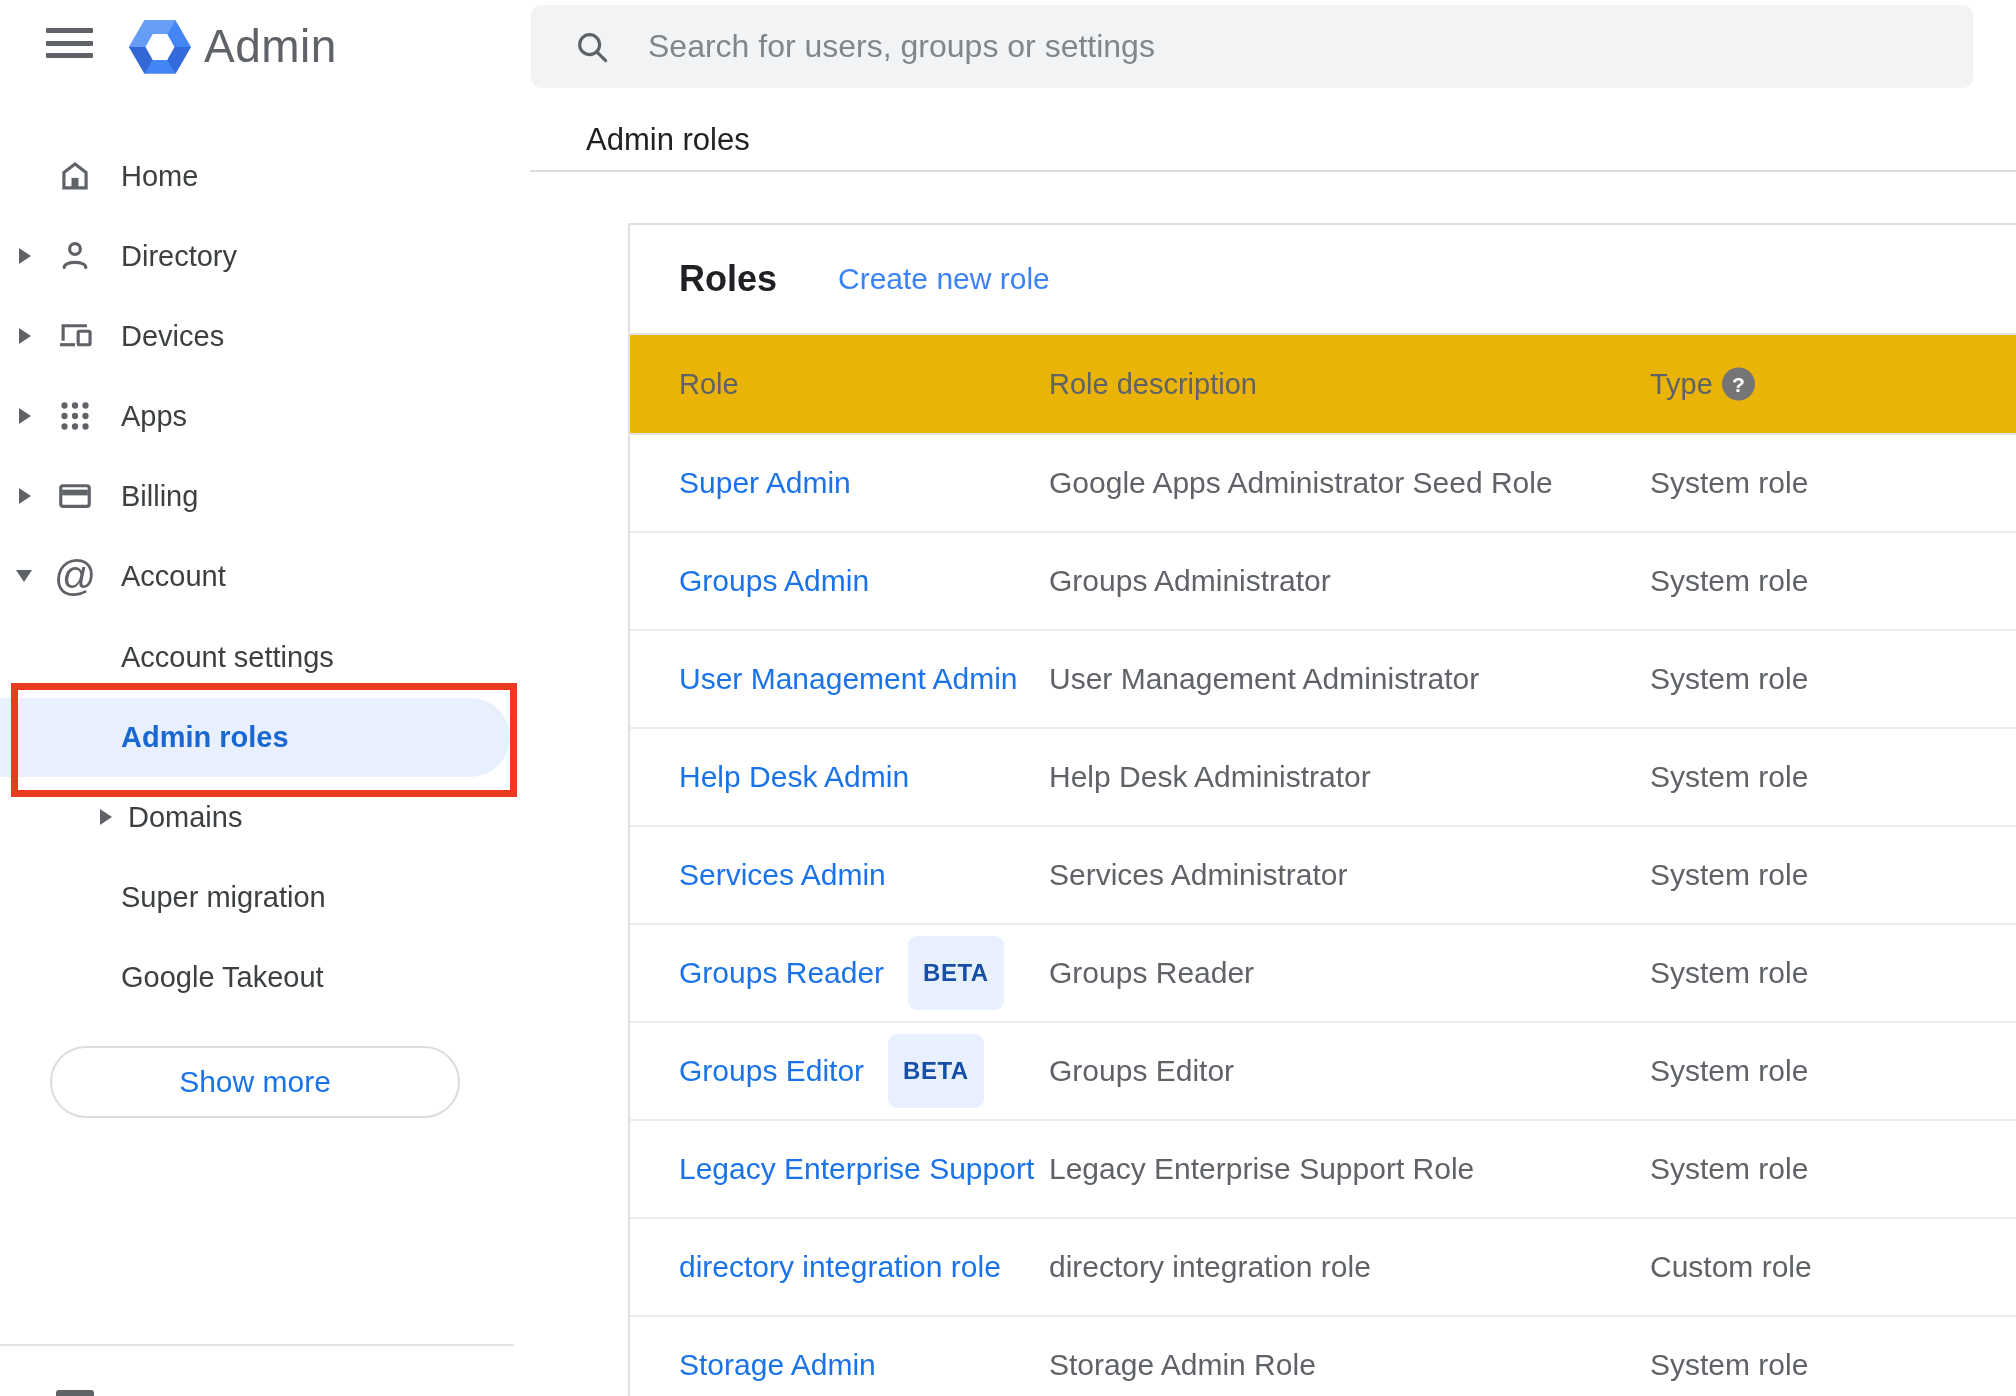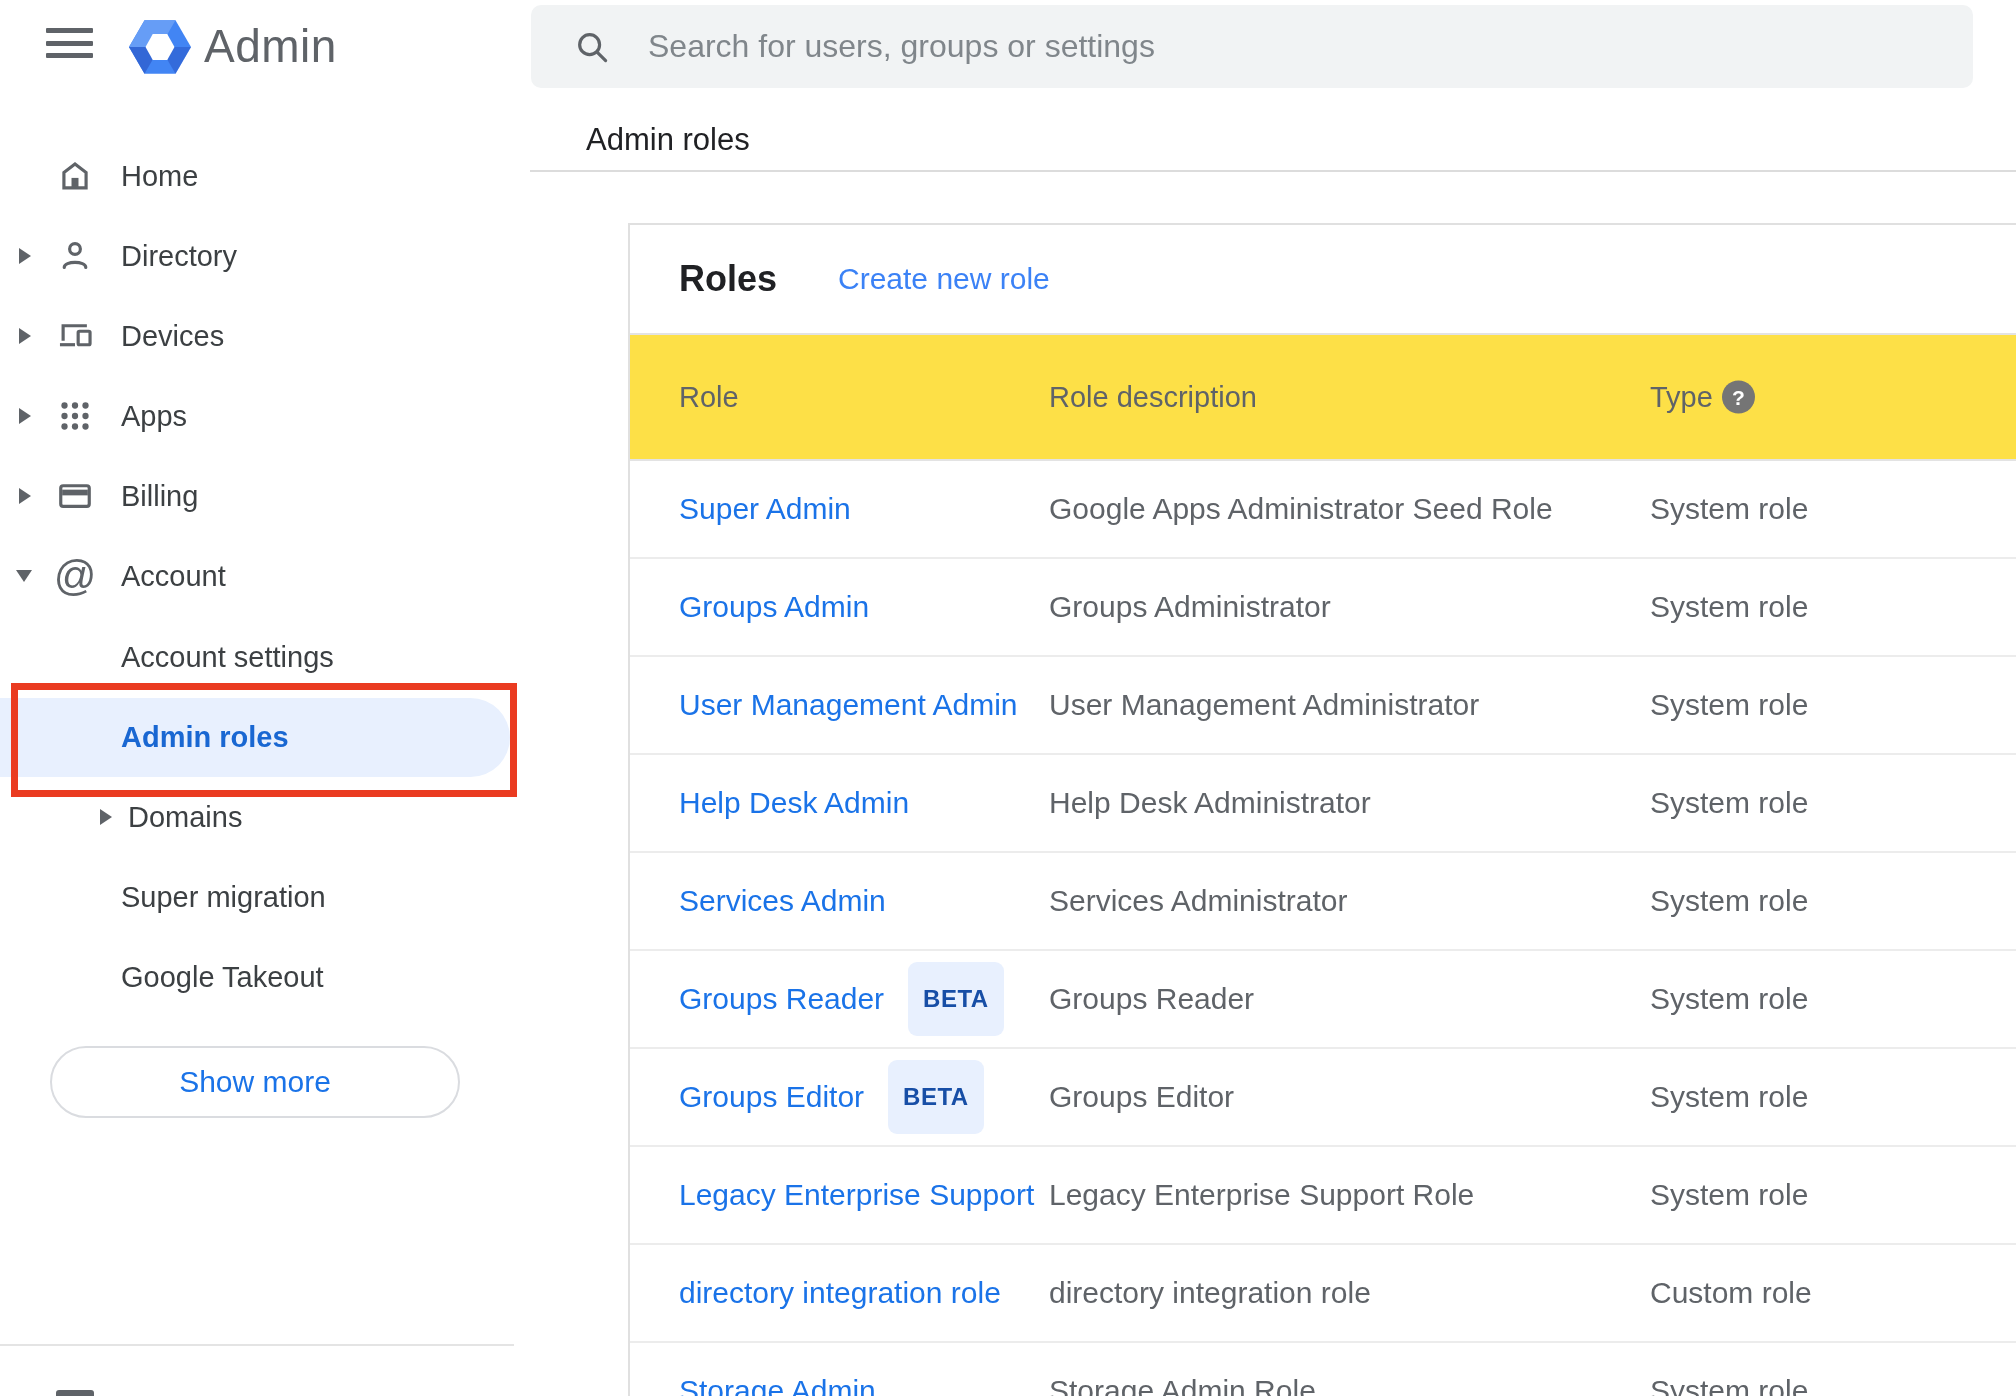--- a/index.html
+++ b/index.html
@@ -60,21 +60,21 @@
   .topbar-divider { position:absolute; left:530px; top:170px; width:1486px; height:2px; background:#dcdcdc; }
 
   
   .card { position:absolute; left:628px; top:223px; width:1388px; height:1173px;
     background:#fff; border-left:2px solid #e0e0e0; border-top:2px solid #e0e0e0; overflow:hidden; }
   .card-header { position:relative; height:108px; }
   .card-title { position:absolute; left:49px; top:50%; transform:translateY(-50%);
     font-size:36px; font-weight:700; color:#202124; }
   .create-link { position:absolute; left:208px; top:50%; transform:translateY(-50%);
     font-size:30px; color:#3b82f6; text-decoration:none; cursor:pointer; }
-  .thead { position:relative; height:128px; background:#fde047;
+  .thead { position:relative; height:102px; background:#eab308;
     border-top:2px solid #e3e3e3; border-bottom:2px solid #e3e3e3; }
   .th { position:absolute; top:50%; transform:translateY(-50%); font-size:29px; color:#5f6368; }
   .th.c-role { left:49px; } .th.c-desc { left:419px; } .th.c-type { left:1020px; }
   .help-circle { position:absolute; left:1092px; top:50%; transform:translateY(-50%);
     width:33px; height:33px; border-radius:50%; background:#757575; color:#fff;
     font-size:21px; font-weight:700; display:flex; align-items:center; justify-content:center; cursor:pointer; }
   .trow { position:relative; height:98px; border-bottom:2px solid #ececec; }
   .cell { position:absolute; top:50%; transform:translateY(-50%); font-size:30px; white-space:nowrap; }
   .cell.role { left:49px; display:flex; align-items:center; }
   .cell.desc { left:419px; color:#5f6368; }

